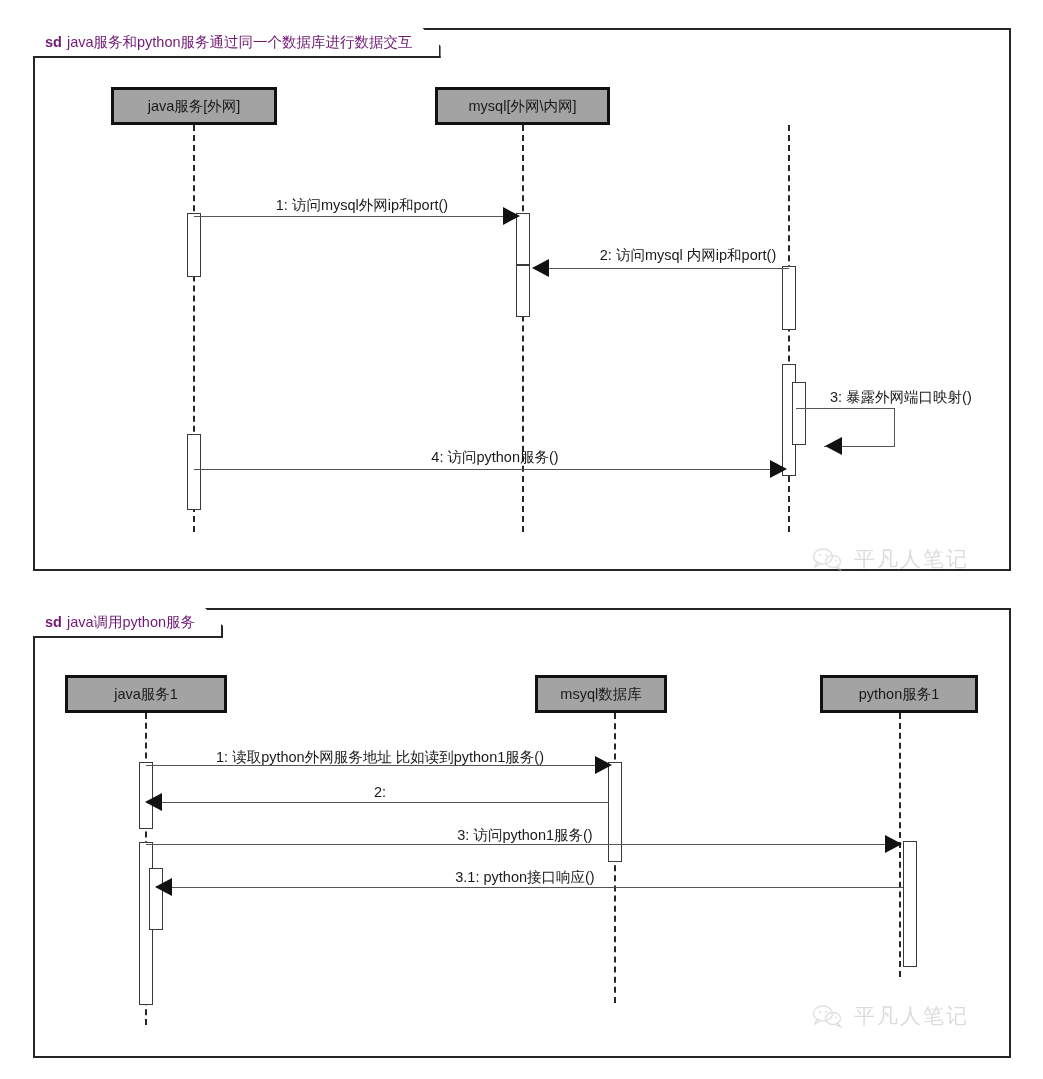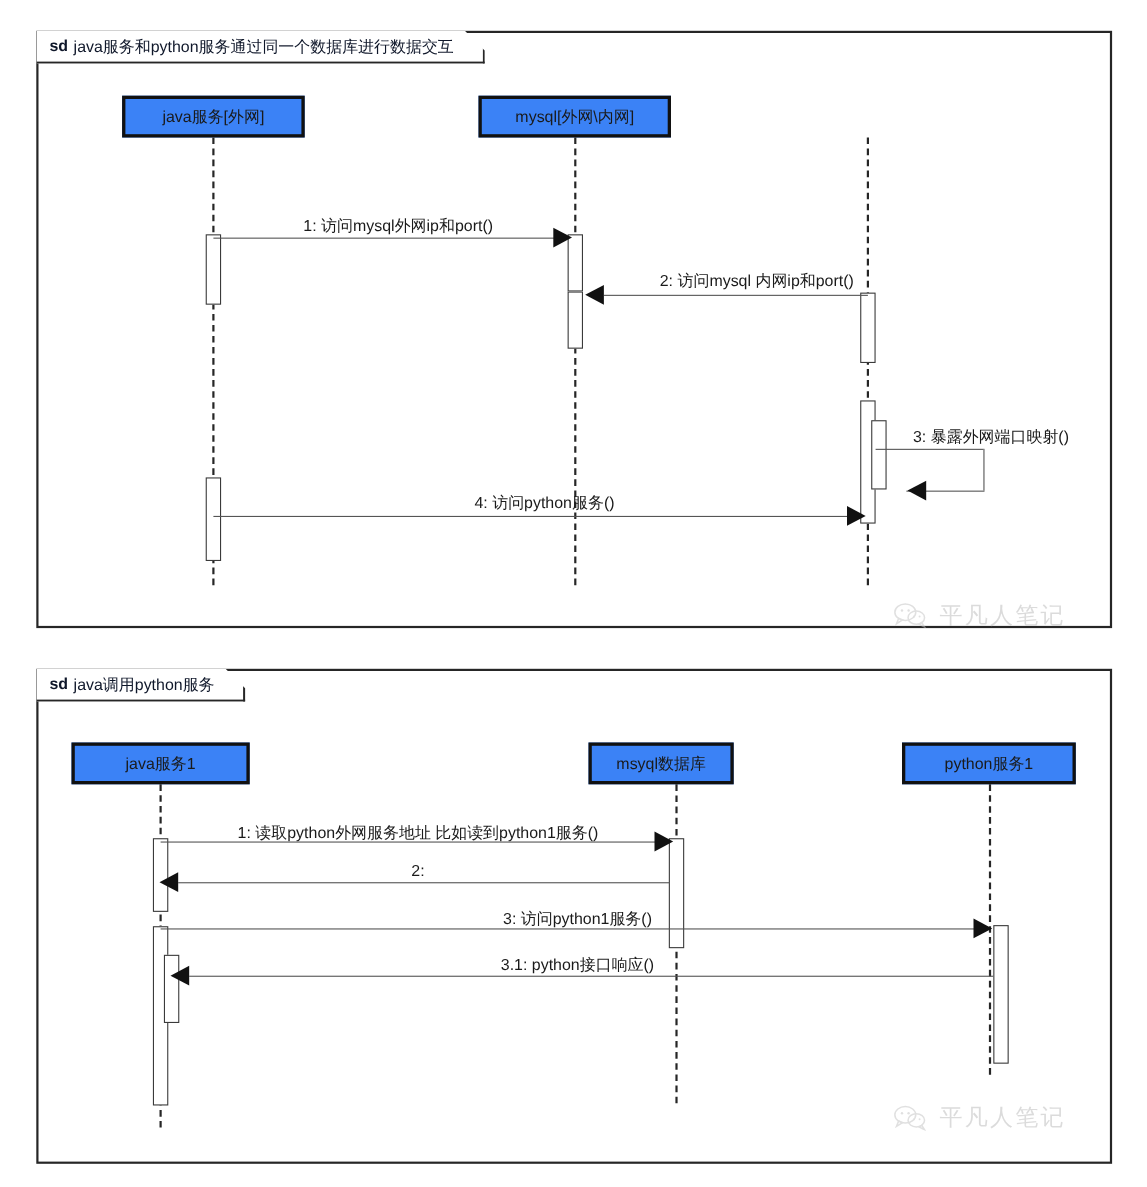--- a/index.html
+++ b/index.html
@@ -31,32 +31,32 @@
     left: -2px;
     top: -2px;
     height: 30px;
     box-sizing: border-box;
     background: #ffffff;
     display: flex;
     align-items: center;
     padding: 0 26px 0 12px;
     white-space: nowrap;
     font-size: 14.5px;
-    color: #0f172a;
+    color: #701a75;
     border: 2px solid #262626;
     border-top: none;
     border-left: none;
     clip-path: polygon(0 0, calc(100% - 18px) 0, 100% 60%, 100% 100%, 0 100%);
   }
   .frame-tab .kw { font-weight: bold; margin-right: 5px; }
 
   
   .lifeline-head {
     position: absolute;
-    background: #3b82f6;
+    background: #a3a3a3;
     border: 3px solid #111111;
     box-sizing: border-box;
     display: flex;
     align-items: center;
     justify-content: center;
     font-size: 14.5px;
     color: #1a1a1a;
     white-space: nowrap;
     height: 38px;
   }

